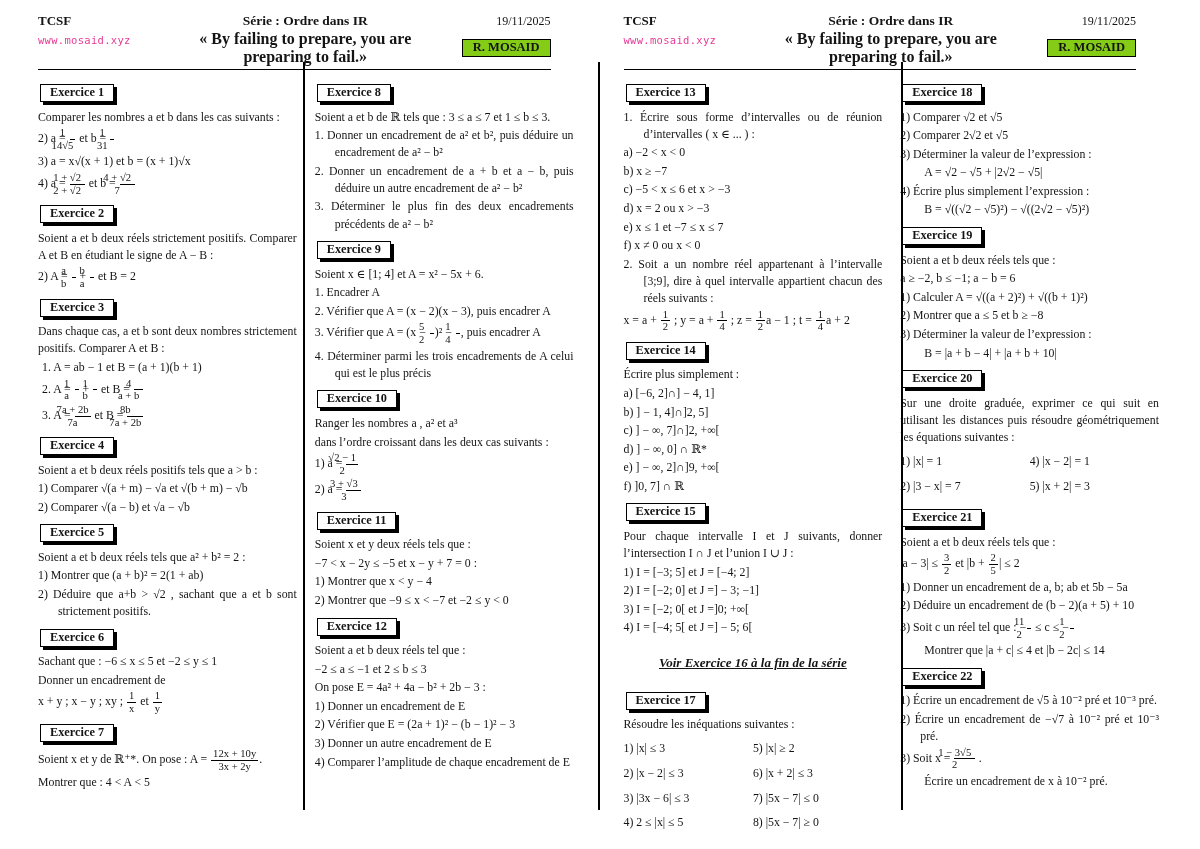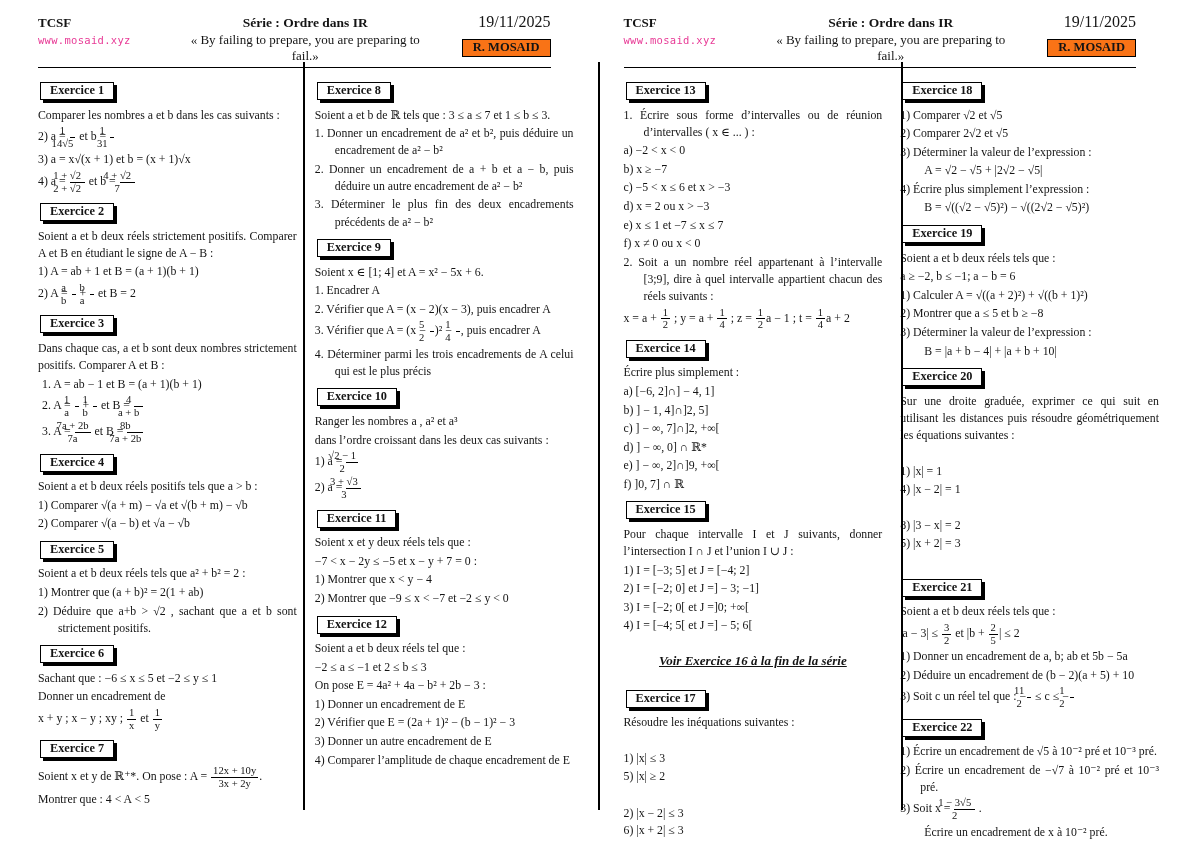--- a/index.html
+++ b/index.html
@@ -5,35 +5,35 @@
   html,body{margin:0;padding:0;background:#ffffff;}
   body{width:1200px;height:849px;position:relative;overflow:hidden;
        font-family:"Liberation Serif","DejaVu Serif",serif;color:#141414;}
   .sheet{display:flex;width:1171px;height:849px;}
   .page{width:600px;box-sizing:border-box;padding:13px 12px 6px 38px;}
   .pagehead{display:grid;grid-template-columns:150px 1fr 128px;row-gap:1px;
             align-items:baseline;border-bottom:1.6px solid #000;
             padding-bottom:3px;margin-right:23px;}
   .h-school{font-weight:bold;font-size:13px;}
   .h-title{text-align:center;font-weight:bold;font-size:13.5px;}
-  .h-date{text-align:right;font-size:16px;}
+  .h-date{text-align:right;font-size:12px;}
   .h-site{font-family:"DejaVu Sans Mono","Liberation Mono",monospace;
           font-size:10.5px;color:#e83a96;letter-spacing:0.3px;}
-  .h-quote{text-align:center;font-weight:normal;font-size:13px;}
+  .h-quote{text-align:center;font-weight:bold;font-size:16px;}
   .h-author{justify-self:end;align-self:center;border:1.2px solid #000;
-            padding:0 10px 1px;font-weight:bold;font-size:12.5px;background:#f97316;}
+            padding:0 10px 1px;font-weight:bold;font-size:12.5px;background:#84cc16;}
   .cols{display:flex;gap:18px;margin-top:7px;}
   .col{flex:1;min-width:0;}
   .exlabel{display:inline-block;border:1.1px solid #000;box-shadow:3px 3px 0 0 #000;
            padding:0 9px 1px;font-weight:bold;font-size:12.3px;margin:7px 0 5px 2px;
            background:#fff;}
   .line{font-size:11.8px;line-height:1.45;margin:1.5px 0;text-align:justify;}
   .item{padding-left:20px;text-indent:-20px;}
   .ind{padding-left:24px;}
-  .two{display:flex;margin:19px 0;flex-direction:column;}
+  .two{display:flex;margin:7px 0;}
   .two .cell{flex:1;font-size:11.8px;line-height:1.5;padding-left:18px;text-indent:-18px;}
   .note{font-weight:bold;font-style:italic;text-decoration:underline;text-align:center;
         margin:18px 8px 14px;font-size:13px;}
   .frac{display:inline-flex;flex-direction:column;text-align:center;
         vertical-align:middle;line-height:1.12;font-size:0.9em;margin:0 1px;}
   .frac .num{display:block;border-bottom:1px solid #000;padding:0 2px;}
   .frac .den{display:block;padding:0 2px;}
   .vline{position:absolute;width:1.6px;background:#000;top:62px;height:748px;}
 </style>
 </head>
@@ -56,21 +56,21 @@
               <span class="den">14√5</span>
             </span>  et  b = <span class="frac">
               <span class="num">1</span>
               <span class="den">31</span>
             </span></div><div class="line item">3)  a = x√(x + 1)  et  b = (x + 1)√x</div><div class="line item">4)  a = <span class="frac">
               <span class="num">1 + √2</span>
               <span class="den">2 + √2</span>
             </span>  et  b = <span class="frac">
               <span class="num">4 + √2</span>
               <span class="den">7</span>
-            </span></div><div class="exlabel">Exercice 2</div><div class="line">Soient a et b deux réels strictement positifs. Comparer A et B en étudiant le signe de A − B :</div><div class="line item">1)  A = ab + 1  et  B = (a + 1)(b + 1)</div><div class="line item">2)  A = <span class="frac">
+            </span></div><div class="exlabel">Exercice 2</div><div class="line">Soient a et b deux réels strictement positifs. Comparer A et B en étudiant le signe de A − B :</div><div class="line item">2)  A = <span class="frac">
               <span class="num">a</span>
               <span class="den">b</span>
             </span> + <span class="frac">
               <span class="num">b</span>
               <span class="den">a</span>
             </span>  et  B = 2</div><div class="exlabel">Exercice 3</div><div class="line">Dans chaque cas, a et b sont deux nombres strictement positifs. Comparer A et B :</div><div class="line item ind">1.  A = ab − 1 et B = (a + 1)(b + 1)</div><div class="line item ind">2.  A = <span class="frac">
               <span class="num">1</span>
               <span class="den">a</span>
             </span> + <span class="frac">
               <span class="num">1</span>
@@ -142,35 +142,35 @@
             <span class="cell">3)  |3x − 6| ≤ 3</span>
             <span class="cell">7)  |5x − 7| ≤ 0</span>
           </div><div class="two">
             <span class="cell">4)  2 ≤ |x| ≤ 5</span>
             <span class="cell">8)  |5x − 7| ≥ 0</span>
           </div></div>
         <div class="col"><div class="exlabel">Exercice 18</div><div class="line item">1)  Comparer  √2  et  √5</div><div class="line item">2)  Comparer  2√2  et  √5</div><div class="line item">3)  Déterminer la valeur de l’expression :</div><div class="line ind">A = √2 − √5 + |2√2 − √5|</div><div class="line item">4)  Écrire plus simplement l’expression :</div><div class="line ind">B = √((√2 − √5)²) − √((2√2 − √5)²)</div><div class="exlabel">Exercice 19</div><div class="line">Soient  a  et  b  deux réels tels que :</div><div class="line">a ≥ −2,    b ≤ −1;    a − b = 6</div><div class="line item">1)  Calculer  A = √((a + 2)²) + √((b + 1)²)</div><div class="line item">2)  Montrer que  a ≤ 5  et  b ≥ −8</div><div class="line item">3)  Déterminer la valeur de l’expression :</div><div class="line ind">B = |a + b − 4| + |a + b + 10|</div><div class="exlabel">Exercice 20</div><div class="line">Sur une droite graduée, exprimer ce qui suit en utilisant les distances puis résoudre géométriquement les équations suivantes :</div><div class="two">
             <span class="cell">1)  |x| = 1</span>
             <span class="cell">4)  |x − 2| = 1</span>
           </div><div class="two">
-            <span class="cell">8)  |3 − x| = 2</span>
+            <span class="cell">2)  |3 − x| = 7</span>
             <span class="cell">5)  |x + 2| = 3</span>
           </div><div class="exlabel">Exercice 21</div><div class="line">Soient  a  et  b  deux réels tels que :</div><div class="line">|a − 3| ≤ <span class="frac">
               <span class="num">3</span>
               <span class="den">2</span>
             </span>   et   |b + <span class="frac">
               <span class="num">2</span>
               <span class="den">5</span>
             </span>| ≤ 2</div><div class="line item">1)  Donner un encadrement de  a, b; ab  et  5b − 5a</div><div class="line item">2)  Déduire un encadrement de  (b − 2)(a + 5) + 10</div><div class="line item">3)  Soit  c  un réel tel que :  −<span class="frac">
               <span class="num">11</span>
               <span class="den">2</span>
             </span> ≤ c ≤ −<span class="frac">
               <span class="num">1</span>
               <span class="den">2</span>
-            </span></div><div class="exlabel">Exercice 22</div><div class="line item">1)  Écrire un encadrement de  √5 à 10⁻²  pré et 10⁻³  pré.</div><div class="line item">2)  Écrire un encadrement de  −√7 à 10⁻²  pré et 10⁻³  pré.</div><div class="line item">3)  Soit  x = <span class="frac">
+            </span></div><div class="line ind">Montrer que  |a + c| ≤ 4  et  |b − 2c| ≤ 14</div><div class="exlabel">Exercice 22</div><div class="line item">1)  Écrire un encadrement de  √5 à 10⁻²  pré et 10⁻³  pré.</div><div class="line item">2)  Écrire un encadrement de  −√7 à 10⁻²  pré et 10⁻³  pré.</div><div class="line item">3)  Soit  x = <span class="frac">
               <span class="num">1 − 3√5</span>
               <span class="den">2</span>
             </span> .</div><div class="line ind">Écrire un encadrement de  x à 10⁻²  pré.</div></div>
       </div>
   </div>
 
 </div>
 
 <div class="vline" style="left:303px"></div>
 <div class="vline" style="left:598px"></div>

